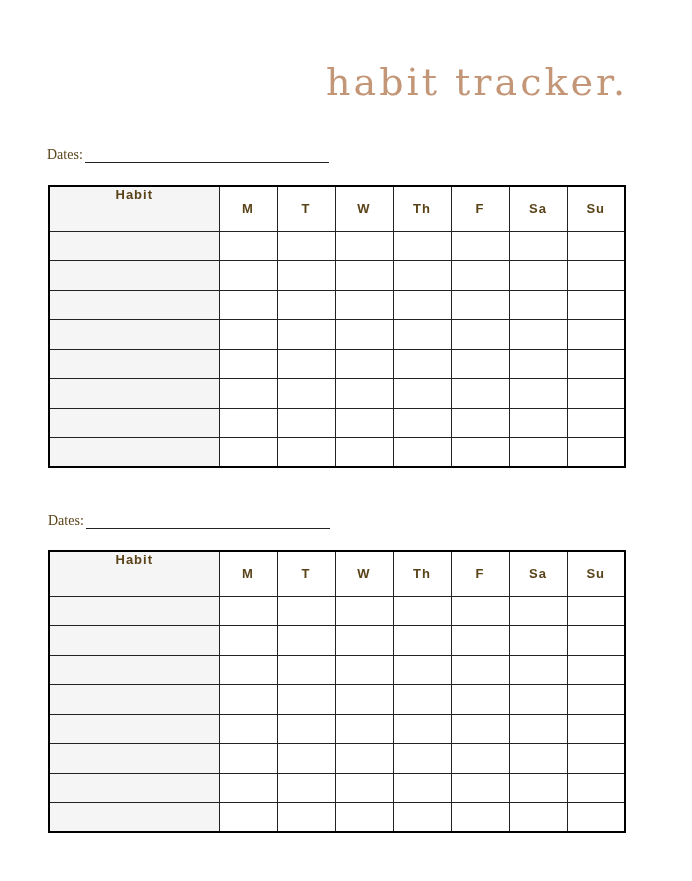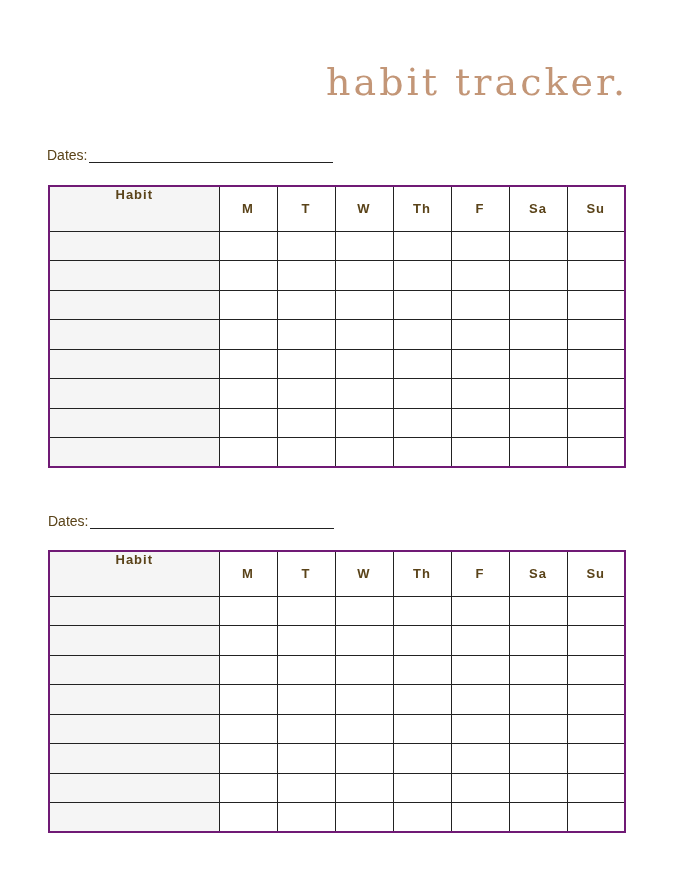--- a/index.html
+++ b/index.html
@@ -3,25 +3,25 @@
 <meta charset="utf-8">
 <style>
   html, body { margin: 0; padding: 0; background: #ffffff; }
   body { width: 692px; height: 881px; position: relative; overflow: hidden; font-family: "Liberation Sans", sans-serif; }
   .title {
     position: absolute; right: 64px; top: 60px;
     font-family: "DejaVu Serif", "Liberation Serif", serif;
     font-size: 38px; letter-spacing: 3px; color: #c39677; font-weight: normal;
   }
   .dates { position: absolute; display: flex; align-items: flex-end; }
-  .dates-label { font-family: Liberation Sans, sans-serif; font-size: 14px; color: #5a4319; line-height: 16px; }
+  .dates-label { font-family: Liberation Serif, serif; font-size: 14px; color: #5a4319; line-height: 16px; }
   .dates-line { width: 244px; border-bottom: 1.5px solid #222; height: 14px; margin-left: 2px; }
   table.tracker {
     position: absolute; left: 48px; border-collapse: collapse;
-    border: 2px solid #701a75;
+    border: 2px solid #000000;
   }
   table.tracker td, table.tracker th {
     border: 1.5px solid #222; padding: 0; box-sizing: border-box;
   }
   table.tracker th {
     font-family: "Liberation Sans", sans-serif; font-weight: bold; font-size: 13px;
     color: #5a4319; letter-spacing: 1px; height: 45px;
   }
   th.habit-col { width: 170px; background: #f5f5f5; vertical-align: top; padding-top: 13px; font-size: 14px; }
   th.day-col { width: 58px; background: #fff; vertical-align: middle; padding-top: 4px; }

